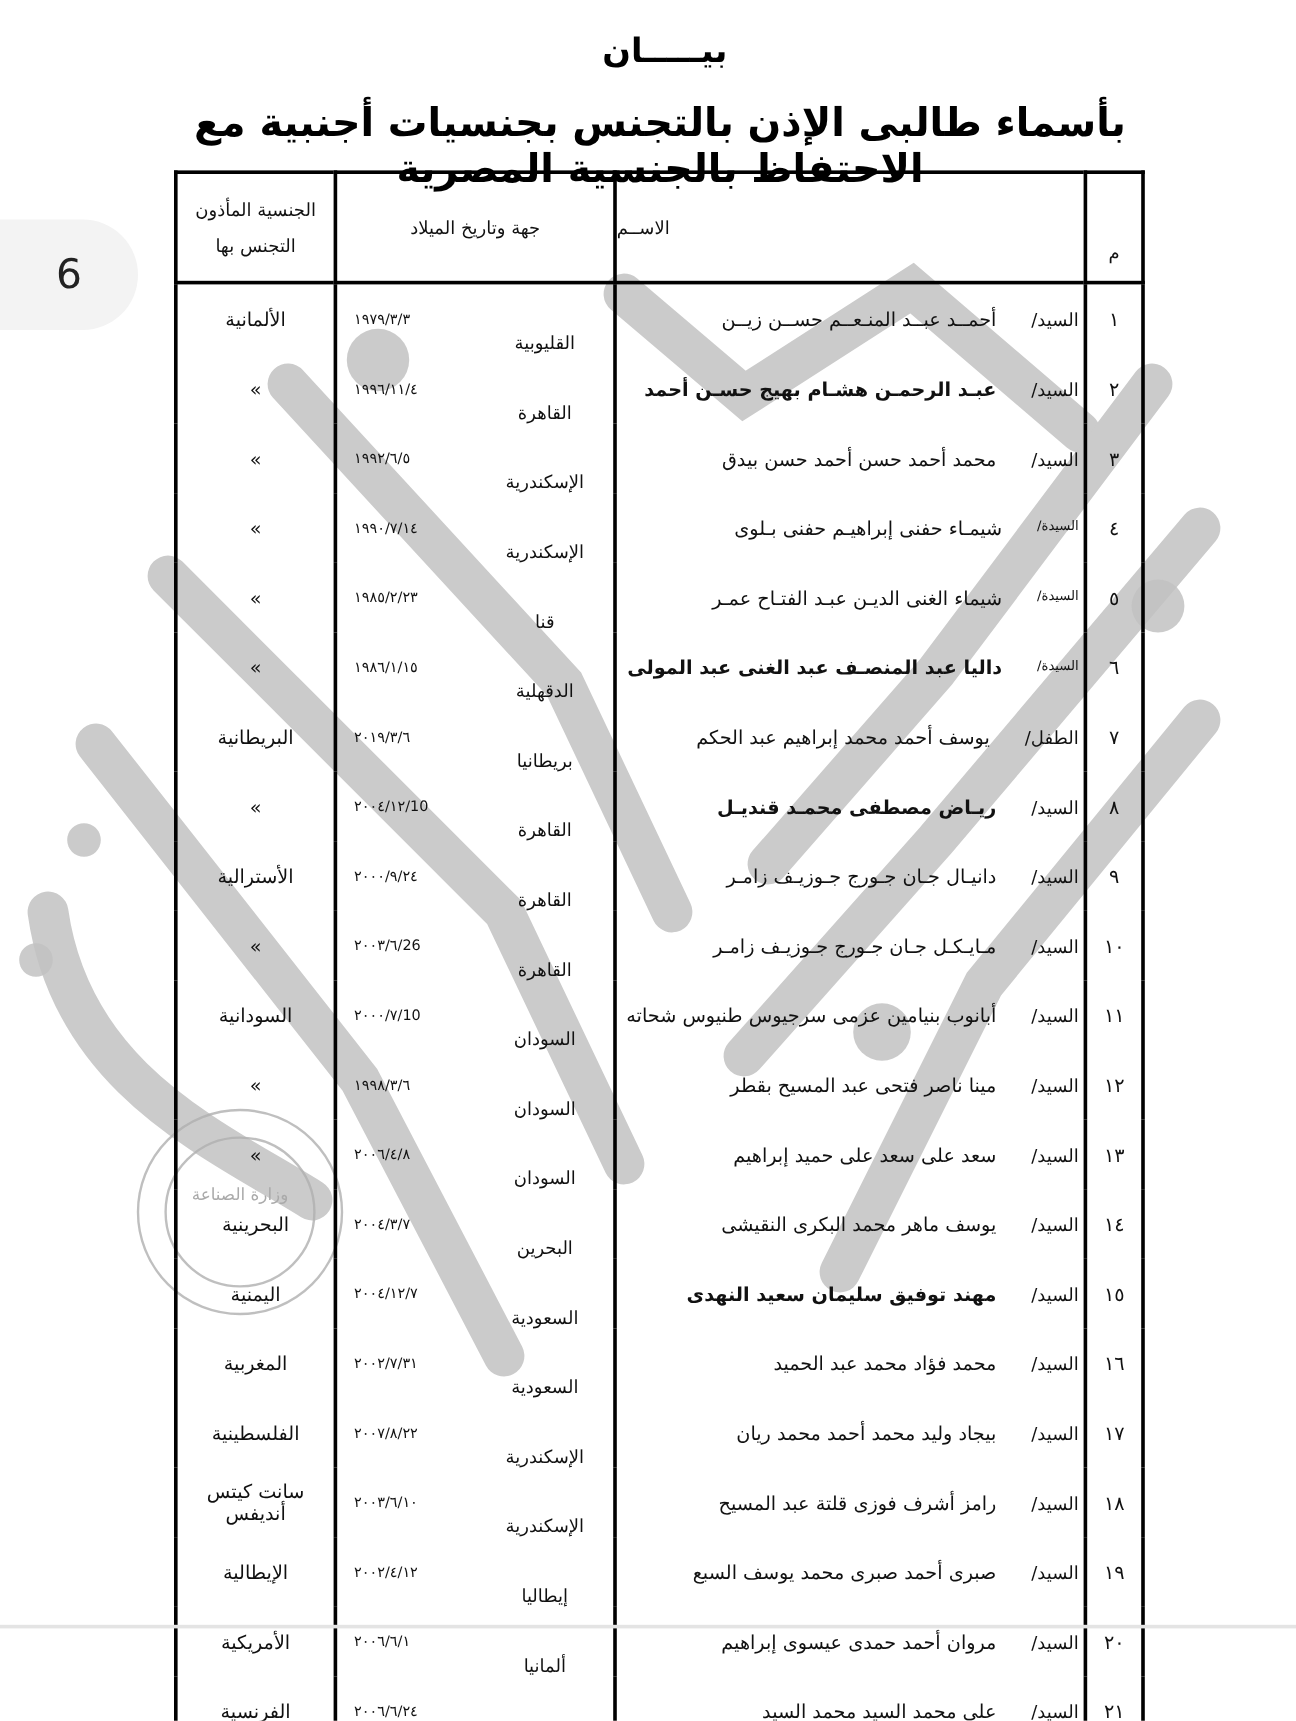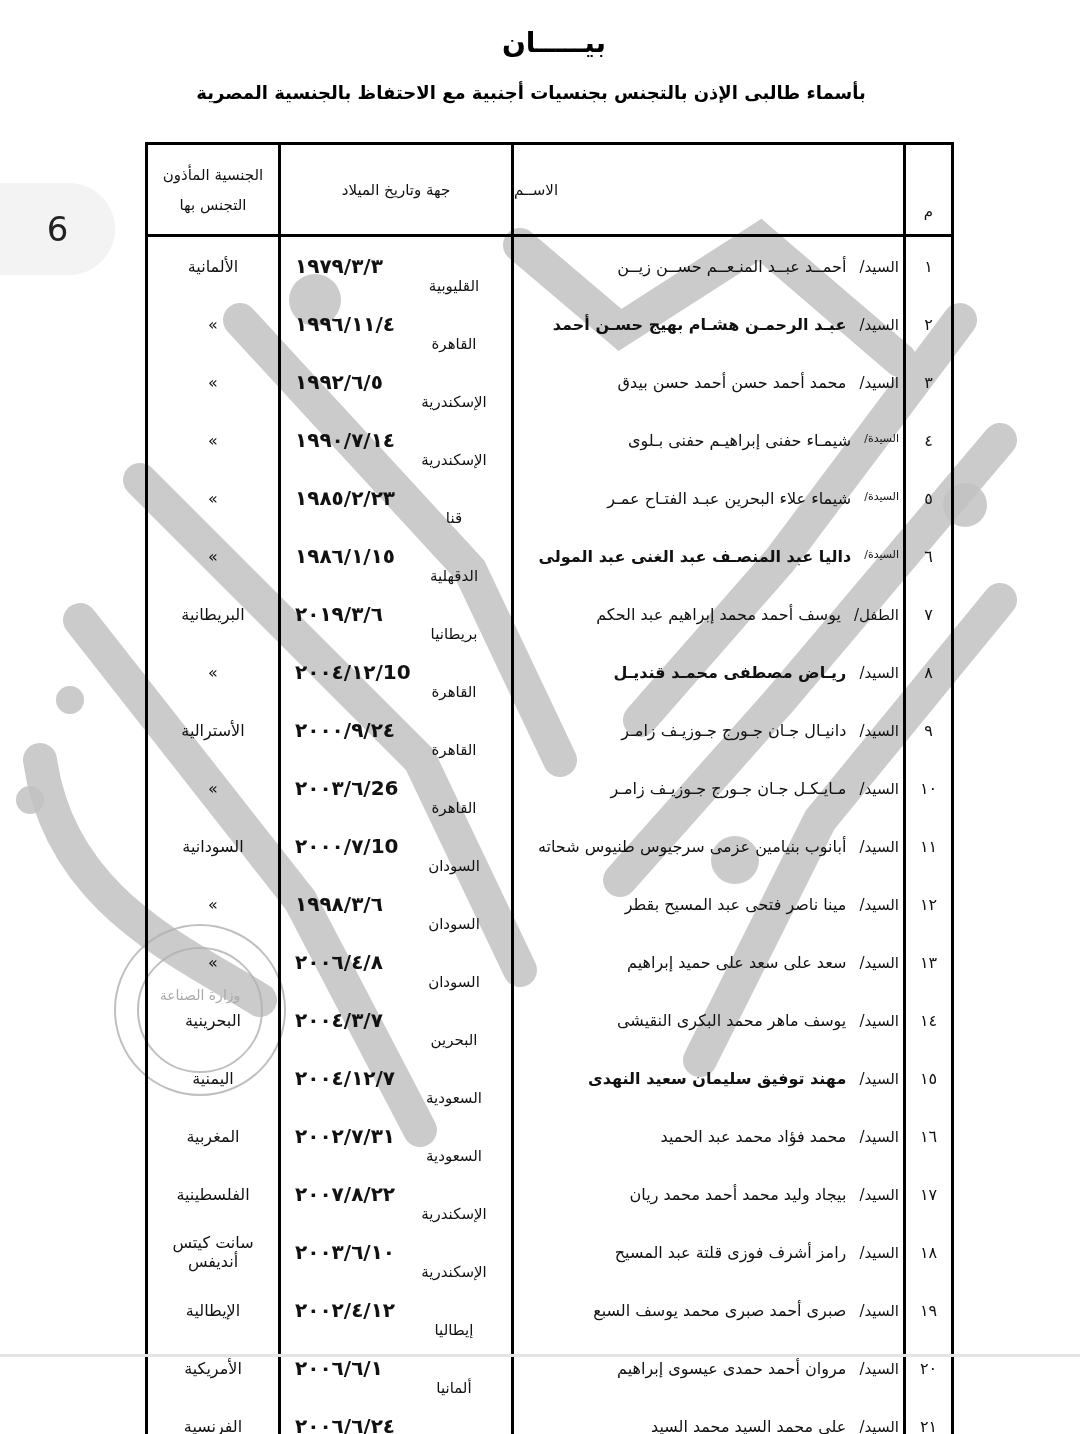--- a/index.html
+++ b/index.html
@@ -18,21 +18,21 @@
     display: flex; align-items: center; justify-content: center;
     font-family: "DejaVu Sans", sans-serif; font-size: 34px; color: #222;
     z-index: 3;
   }
   .title {
     position: absolute; left: 0; width: 1080px; text-align: center;
     font-family: "DejaVu Sans", sans-serif; font-weight: bold; color: #000;
     z-index: 3; direction: rtl;
   }
   .title.main { top: 26px; font-size: 28px; margin-left: 14px; }
-  .title.sub { top: 82px; left: 136px; width: 790px; font-size: 18px; }
+  .title.sub { top: 82px; left: 155px; width: 790px; font-size: 33px; }
   table.doc {
     position: absolute; left: 145px; top: 142px; width: 790px;
     border-collapse: collapse; direction: rtl; z-index: 2;
     table-layout: fixed;
   }
   table.doc td, table.doc th {
     border-left: 3px solid #000; border-right: 3px solid #000;
     padding: 0; vertical-align: middle;
     font-family: "DejaVu Sans", sans-serif;
   }
@@ -42,22 +42,22 @@
   }
   table.doc tbody tr:last-child td { border-bottom: 3px solid #000; }
   table.doc tbody td { height: 48.4px; font-size: 16px; }
   .c-idx { width: 45px; text-align: center; }
   .c-name { width: 385px; text-align: right; padding-right: 4px !important; white-space: nowrap; overflow: hidden; }
   .c-birth { width: 230px; }
   .c-nat { width: 130px; text-align: center; }
   th.c-idx { vertical-align: bottom !important; padding-bottom: 14px !important; }
   .birth-wrap { display: flex; direction: rtl; align-items: center; justify-content: space-between; padding: 0 16px 0 14px; }
   .place { font-size: 15px; min-width: 82px; text-align: center; margin-top: 40px; }
-  .date { font-size: 20px; letter-spacing: 1px; font-weight: bold; direction: ltr; unicode-bidi: plaintext; }
-  .title-pre { font-size: 15px; margin-left: 8px; }
+  .date { font-size: 12px; letter-spacing: 1px; font-weight: normal; direction: ltr; unicode-bidi: plaintext; }
+  .title-pre { font-size: 15px; margin-left: 24px; }
   .title-pre.small { font-size: 11px; vertical-align: 4px; text-align: right; }
   .person { font-size: 16px; }
   .person.bold { font-weight: bold; }
   .nat-small { font-size: 11px; }
   .bottom-line {
     position: absolute; left: 0; top: 1354px; width: 1080px; height: 3px; background: #e4e4e4; z-index: 2;
   }
 </style>
 </head>
 <body>
@@ -130,21 +130,21 @@
         <span class="place">الإسكندرية</span>
         <span class="date">١٩٩٠/٧/١٤</span>
       </div>
     </td>
     <td class="c-nat">»</td>
       </tr>
       <tr>
     <td class="c-idx">٥</td>
     <td class="c-name">
       <span class="title-pre small">السيدة/</span>
-      <span class="person">شيماء علاء البحرين عبـد الفتـاح عمـر</span>
+      <span class="person">شيماء الغنى الديـن عبـد الفتـاح عمـر</span>
     </td>
     <td class="c-birth">
       <div class="birth-wrap">
         <span class="place">قنا</span>
         <span class="date">١٩٨٥/٢/٢٣</span>
       </div>
     </td>
     <td class="c-nat">»</td>
       </tr>
       <tr>

